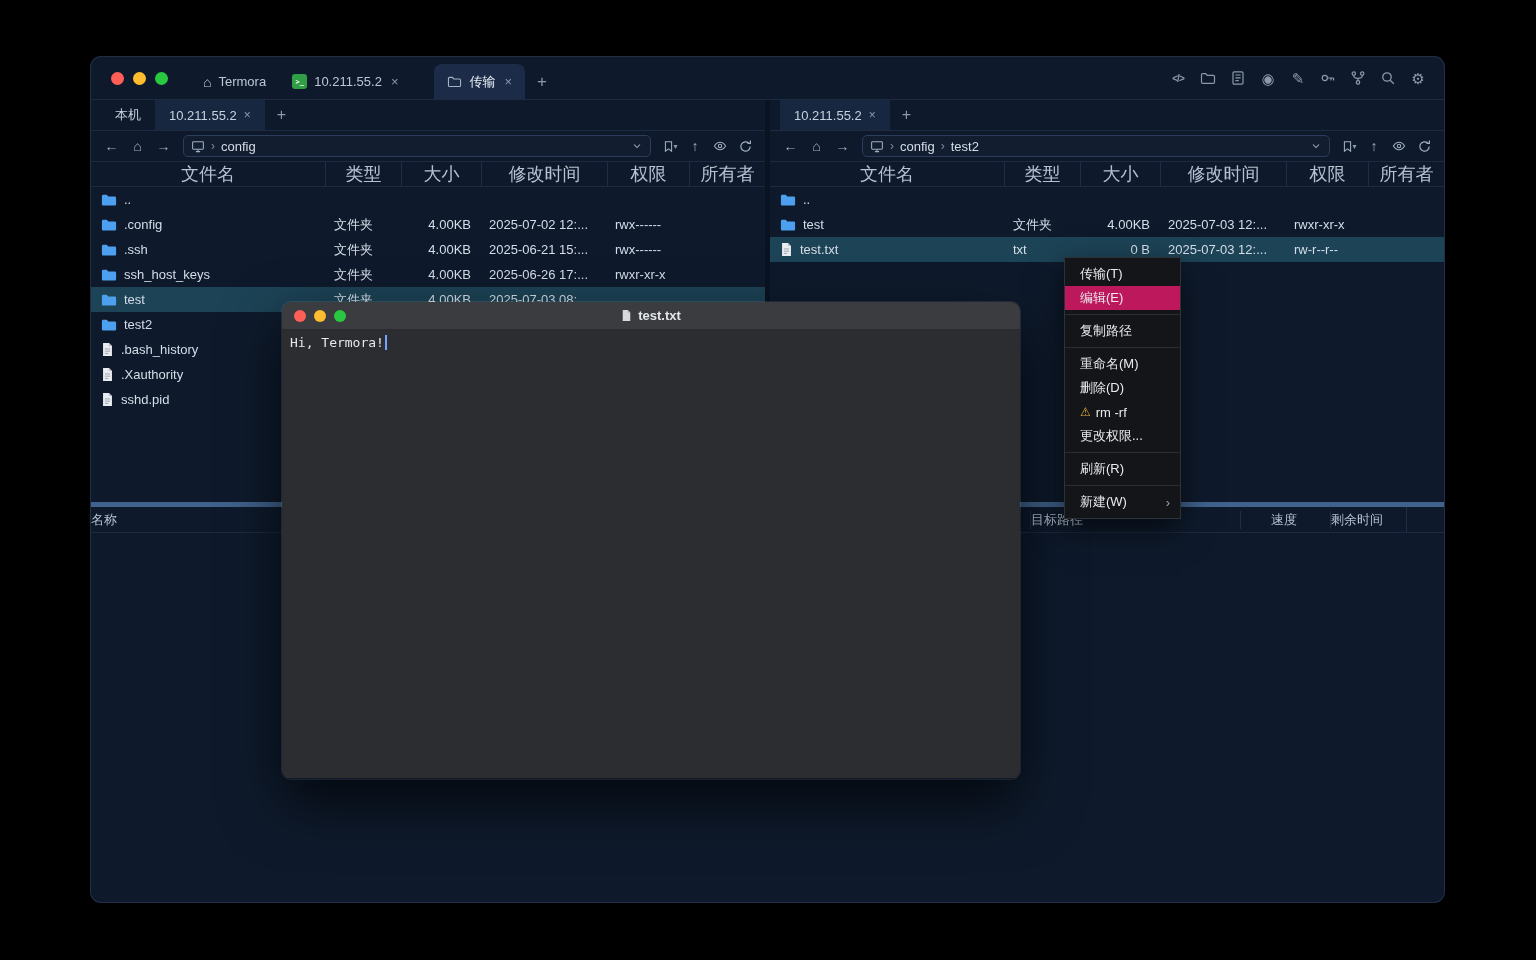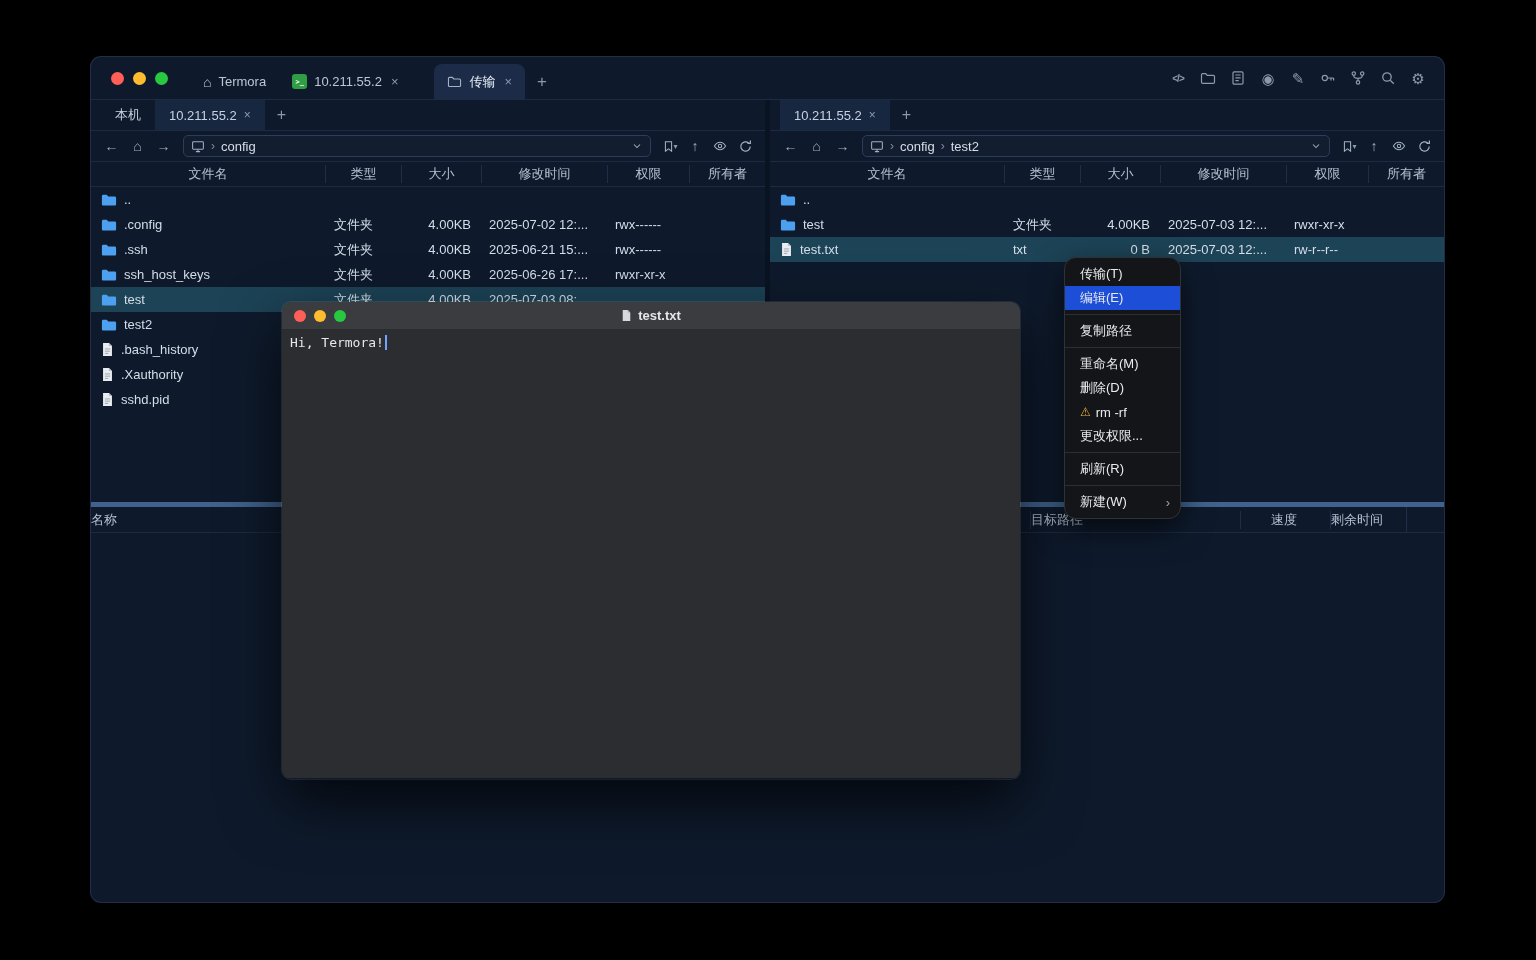--- a/index.html
+++ b/index.html
@@ -46,21 +46,21 @@
     display: flex; align-items: center; gap: 6px; padding: 0 7px; font-size: 13px; color: #d5dde8;
     background: rgba(255,255,255,.02); }
   .pathbar .sep { color: #7e8ca0; font-size: 12px; }
   .pathbar .chev { margin-left: auto; display: flex; align-items: center; }
   .tool-ic { width: 22px; height: 22px; display: flex; align-items: center; justify-content: center; color: #9fb0c4; }
   .tool-ic .glyph { font-size: 14px; }
   .bm-wrap { display: flex; align-items: center; }
   .bm-caret { font-size: 8px; color: #8c99ad; margin-left: -2px; }
   
   .table-head { height: 26px; display: flex; align-items: center; border-bottom: 1px solid #1c2a42;
-    border-top: 1px solid #1c2a42; font-size: 13px; color: #b6c1d1; }
+    border-top: 1px solid #1c2a42; font-size: 18px; color: #b6c1d1; }
   .th { text-align: center; }
   .th + .th { border-left: 1px solid #1f2e48; }
   .th-name { flex: 1; } .th-type { width: 76px; } .th-size { width: 80px; }
   .th-date { width: 126px; } .th-perm { width: 82px; } .th-owner { width: 76px; }
   .rows { flex: 1; overflow: hidden; }
   .frow { height: 25px; display: flex; align-items: center; font-size: 13px; color: #d5dde8; }
   .frow.selected { background: #1c4356; }
   .c-name { flex: 1; display: flex; align-items: center; gap: 7px; padding-left: 10px; overflow: hidden; }
   .c-type { width: 76px; padding-left: 9px; } .c-size { width: 80px; text-align: right; padding-right: 10px; }
   .c-date { width: 126px; padding-left: 8px; } .c-perm { width: 82px; padding-left: 8px; } .c-owner { width: 76px; }
@@ -86,25 +86,25 @@
   .ed-lights { display: flex; gap: 8px; z-index: 2; }
   .ed-lights .dot { width: 12px; height: 12px; }
   .ed-title { position: absolute; left: 0; right: 0; display: flex; align-items: center;
     justify-content: center; gap: 6px; font-size: 13px; font-weight: 600; color: #e4e7ea; }
   .ed-body { height: 448px; background: #2b2d31; padding: 5px 8px;
     font-family: "DejaVu Sans Mono", monospace; font-size: 13px; color: #e6e8ea; }
   .caret { display: inline-block; width: 2px; height: 15px; background: #72a4ff;
     vertical-align: text-bottom; margin-left: 1px; }
   
   .context-menu { position: absolute; left: 1064px; top: 257px; width: 117px; z-index: 30;
-    background: #141518; border: 1px solid #2e3136; border-radius: 12px; padding: 4px 0;
+    background: #141518; border: 1px solid #2e3136; border-radius: 0; padding: 4px 0;
     box-shadow: 0 12px 30px rgba(0,0,0,.6); }
   .menu-item { height: 24px; display: flex; align-items: center; gap: 5px; padding: 0 10px 0 15px;
     font-size: 13px; color: #e9ebee; white-space: nowrap; }
-  .menu-item.highlighted { background: #1d4ed8; }
+  .menu-item.highlighted { background: #be185d; }
   .menu-item .warn { color: #edb43f; font-size: 12px; }
   .menu-item .sub { margin-left: auto; color: #9aa2ac; font-size: 13px; }
   .menu-sep { height: 1px; background: #2c2e33; margin: 4px 0; }
 </style>
 </head>
 <body>
 
 <div class="window">
 
   <div class="titlebar">

